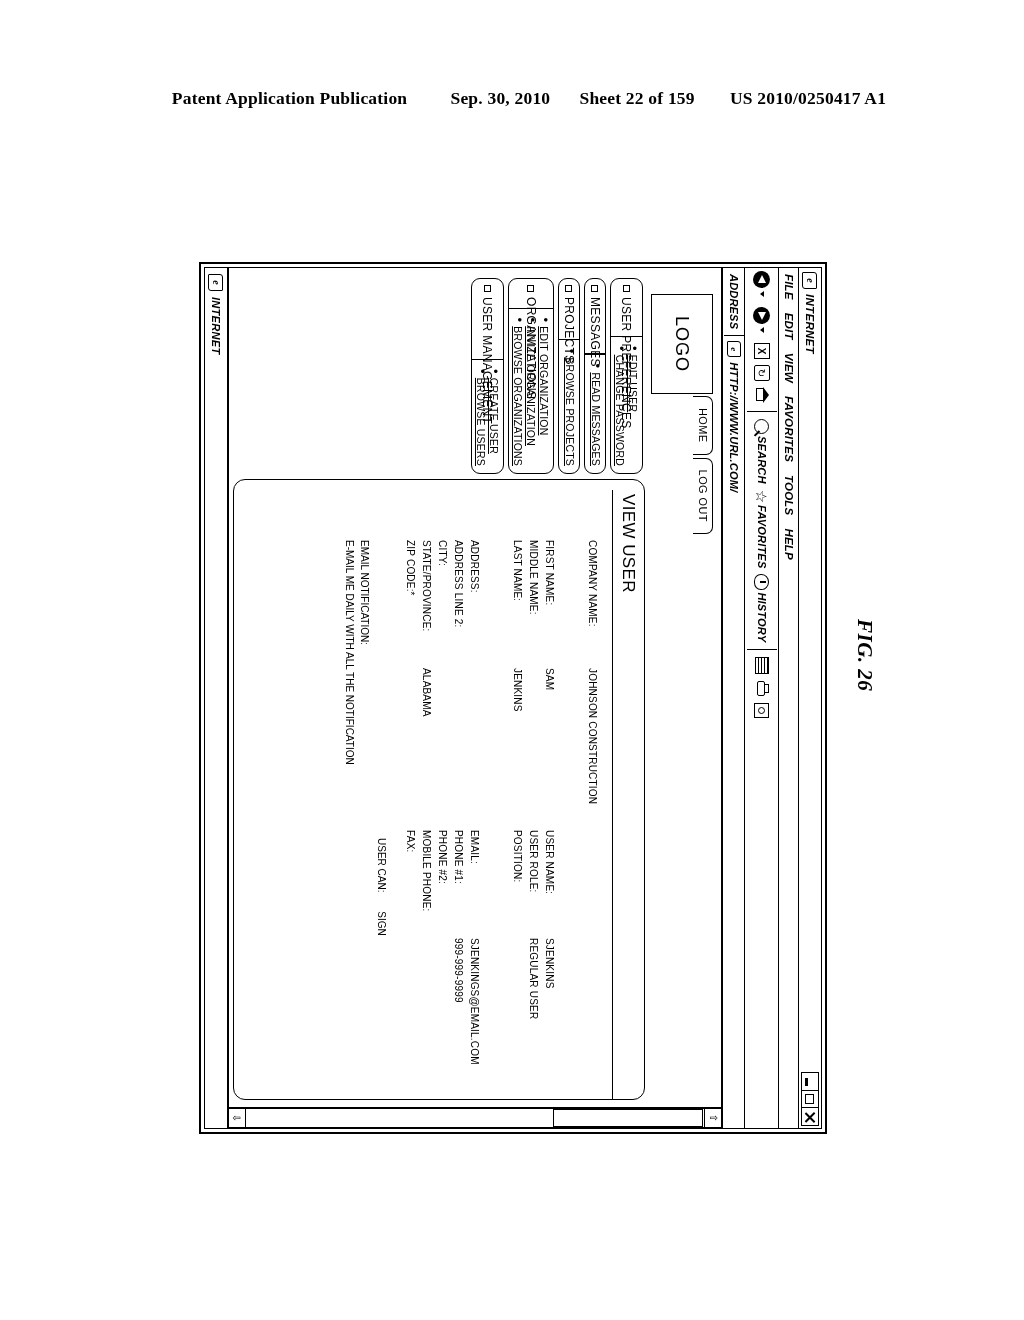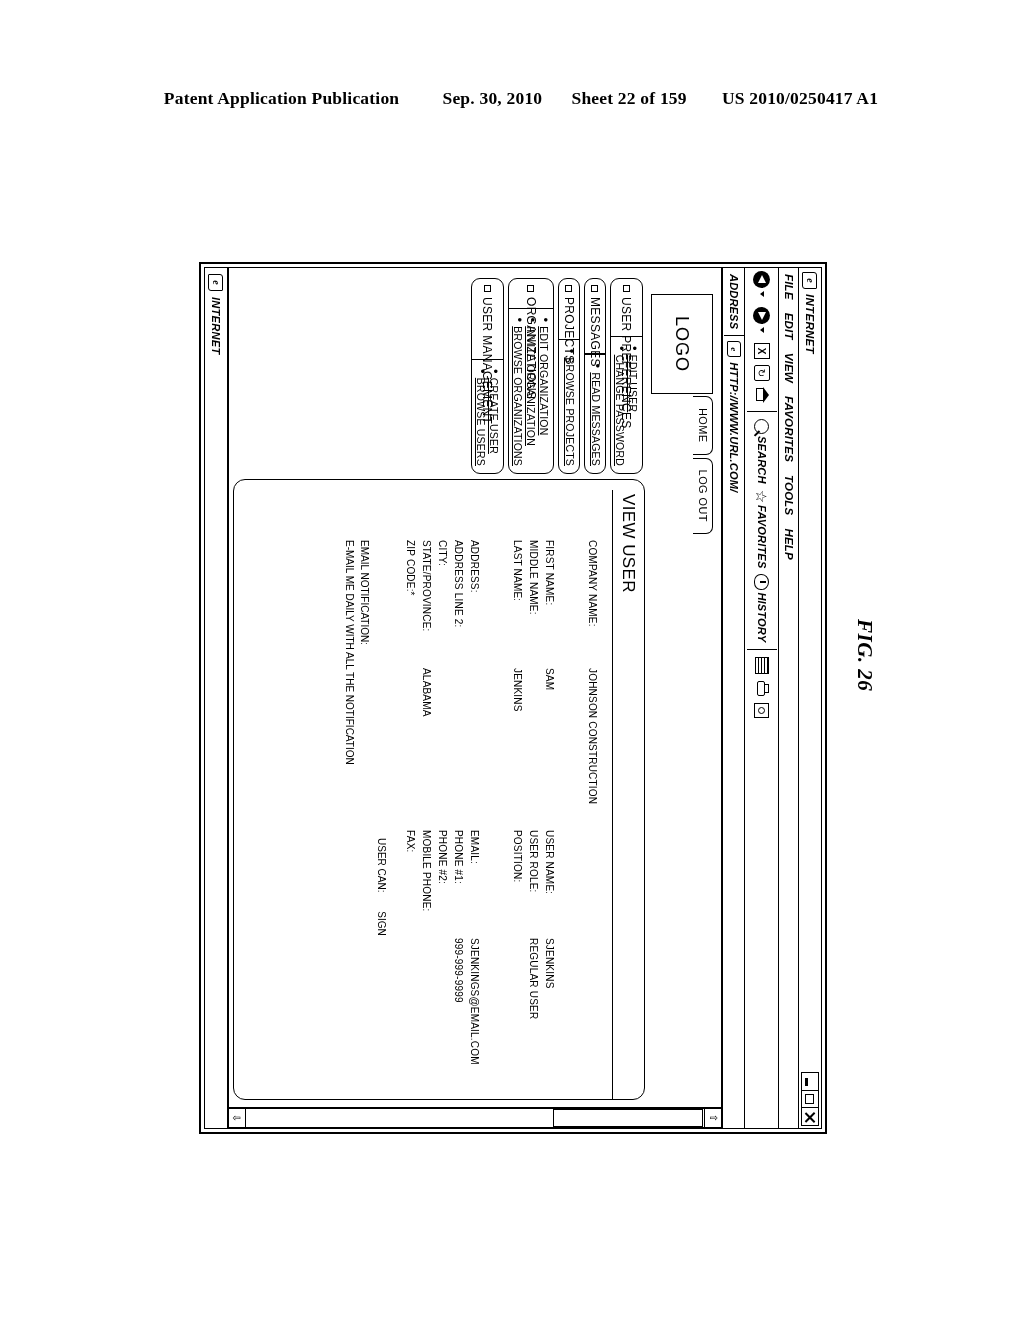--- a/index.html
+++ b/index.html
@@ -1,19 +1,19 @@
 <!DOCTYPE html>
 <html><head>
 <meta charset="utf-8">
 <style>
   html,body{margin:0;padding:0;background:#fff;}
   body{width:1024px;height:1320px;position:relative;font-family:"Liberation Sans",sans-serif;color:#000;overflow:hidden;}
 
   
-  #pat-header{position:absolute;top:88px;left:4px;width:972px;text-align:center;
+  #pat-header{position:absolute;top:88px;left:12px;width:972px;text-align:center;
     font-family:"Liberation Serif",serif;font-weight:bold;font-size:17.5px;letter-spacing:.2px;white-space:nowrap;padding-left:31px;}
   #pat-header span{display:inline-block;vertical-align:baseline;}
   .hgap1{width:34px;}
   .hgap2{width:20px;}
   .hgap3{width:26px;}
 
   #fig-canvas{position:absolute;left:827px;top:262px;width:872px;height:628px;
      transform:rotate(90deg);transform-origin:0 0;}
 
   

